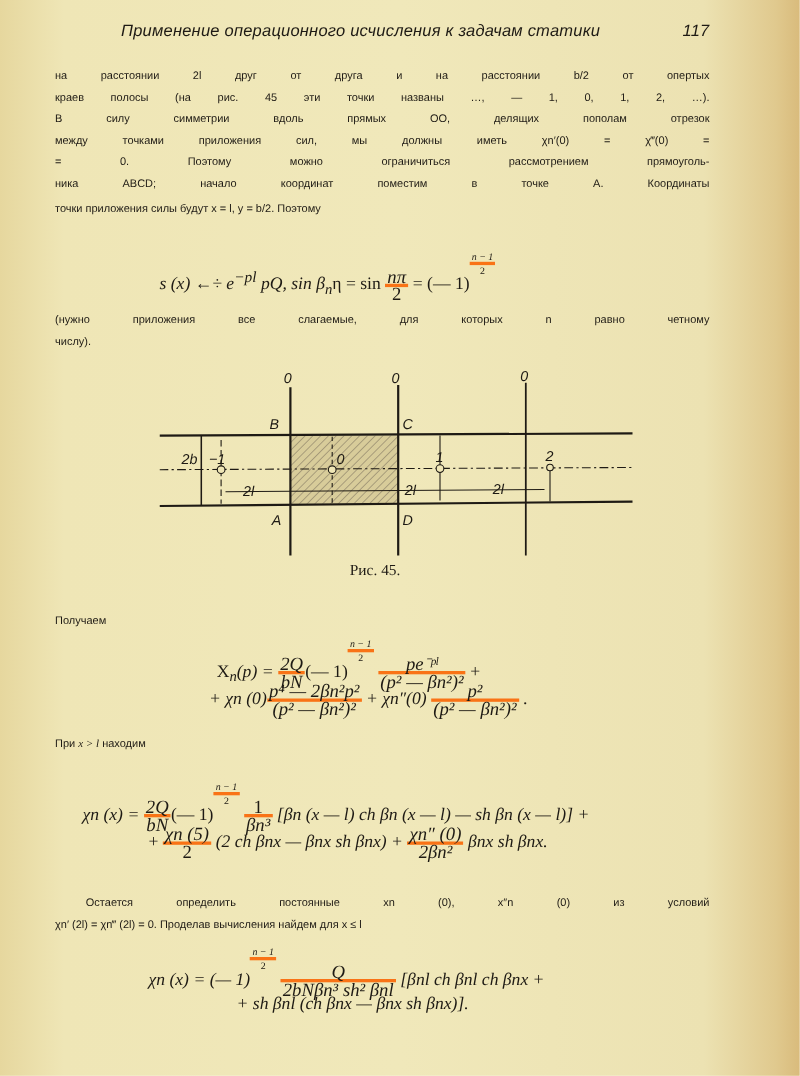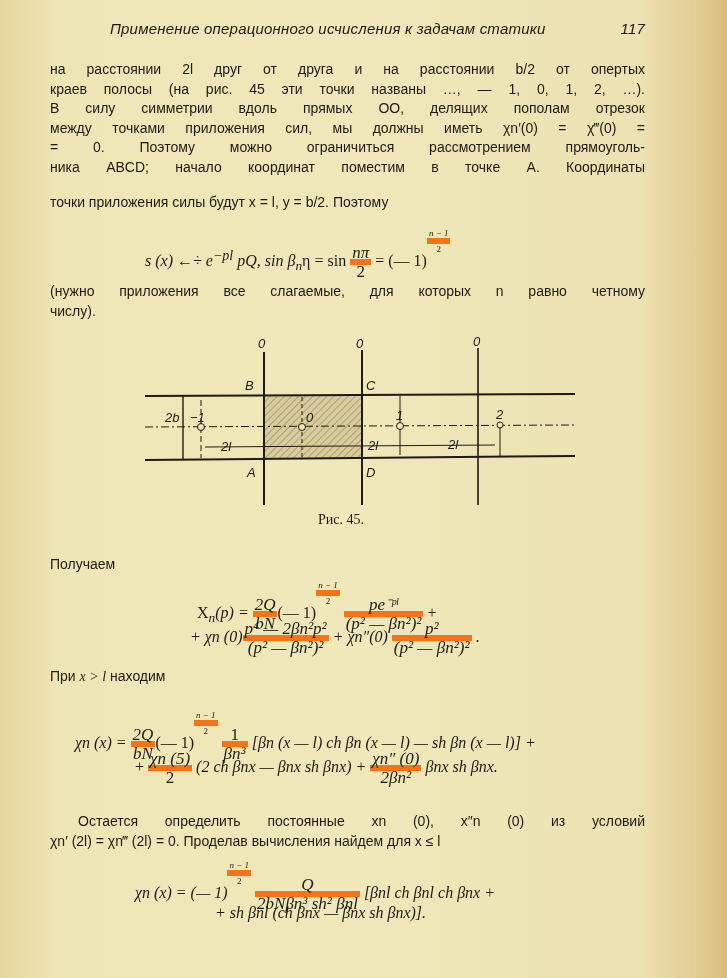--- a/index.html
+++ b/index.html
@@ -12,32 +12,32 @@
     position: relative;
   }
   .page { position: absolute; left: 0; top: 0; width: 727px; height: 888px; }
   .header {
     position: absolute; top: 20px; left: 110px; width: 535px;
     font-style: italic; font-size: 15px; display: flex; justify-content: space-between;
     font-family: "Liberation Sans", sans-serif; letter-spacing: 0.2px;
   }
   .para {
     position: absolute; left: 50px; width: 595px;
-    font-family: "Liberation Sans", sans-serif; font-size: 14px; line-height: 19.5px;
+    font-family: "Liberation Sans", sans-serif; font-size: 10px; line-height: 19.5px;
     text-align: justify;
   }
   .line { display: block; white-space: nowrap; text-align-last: justify; }
   .line.last { text-align-last: left; }
   .math { font-family: "Liberation Serif", serif; }
   .it { font-style: italic; }
   .eq {
     position: absolute; font-family: "Liberation Serif", serif; font-size: 16px; white-space: nowrap;
   }
   .frac { display: inline-block; vertical-align: middle; text-align: center; font-size: 17px; line-height: 13px; }
-  .frac .num { display: block; border-bottom: 6px solid #f97316; padding: 0 2px; }
+  .frac .num { display: block; border-bottom: 3px solid #f97316; padding: 0 2px; }
   .frac .den { display: block; padding: 0 2px; }
   sup { font-size: 14px; }
   .caption { position: absolute; left: 318px; top: 512px; font-size: 14px; font-family: "Liberation Serif", serif; }
   svg text { font-family: "Liberation Sans", sans-serif; font-style: italic; font-size: 13px; fill: #1e1a14; }
 </style>
 </head>
 <body>
 
 <div class="page">
 
@@ -46,21 +46,21 @@
     <span>117</span>
   </div>
 
   <div class="para" style="top:60px;">
     <span class="line">на расстоянии 2l друг от друга и на расстоянии b/2 от опертых</span>
     <span class="line">краев полосы (на рис. 45 эти точки названы …, — 1, 0, 1, 2, …).</span>
     <span class="line">В силу симметрии вдоль прямых OO, делящих пополам отрезок</span>
     <span class="line">между точками приложения сил, мы должны иметь χn′(0) = χ‴(0) =</span>
     <span class="line">= 0. Поэтому можно ограничиться рассмотрением прямоуголь-</span>
     <span class="line">ника ABCD; начало координат поместим в точке A. Координаты</span>
-    <span class="line last" style="margin-top:16px;">точки приложения силы будут x = l, y = b/2. Поэтому</span>
+    <span class="line last" style="margin-top:4px;">точки приложения силы будут x = l, y = b/2. Поэтому</span>
   </div>
 
   <div class="eq" style="left:145px; top:228px;">
     <span class="it">s (x) ←÷ e</span><sup class="it">−pl</sup><span class="it"> pQ,   sin β</span><sub class="it">n</sub><span>η = sin </span><span class="frac"><span class="num it">nπ</span><span class="den">2</span></span><span> = (— 1)</span><span class="frac" style="vertical-align: 14px; font-size:9px; line-height:10px;"><span class="num it">n − 1</span><span class="den">2</span></span>
   </div>
 
   <div class="para" style="top:282px;">
     <span class="line">(нужно приложения все слагаемые, для которых n равно четному</span>
     <span class="line last">числу).</span>
   </div>

